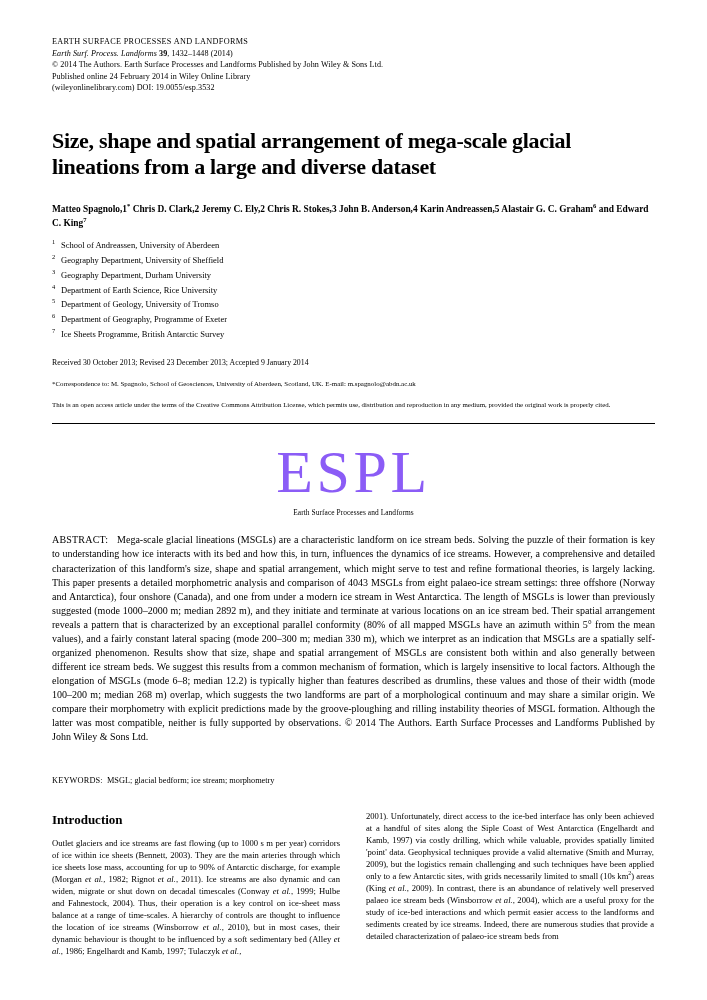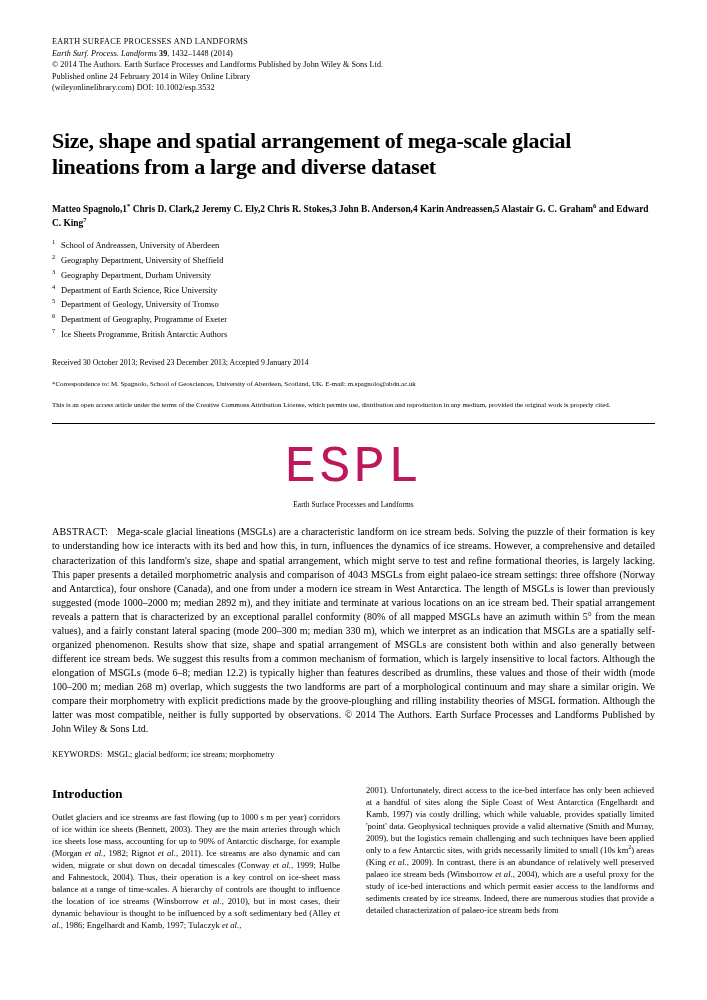--- a/index.html
+++ b/index.html
@@ -89,46 +89,46 @@
     height: 0;
   }
 
   
   .logo-wrap {
     margin-top: 18px;
     text-align: center;
   }
   .logo-espl {
     display: inline-block;
-    font-family: Liberation Mono, monospace;
-    font-size: 52px;
+    font-family: Liberation Serif, serif;
+    font-size: 60px;
     letter-spacing: 0.06em;
     line-height: 1;
-    color: #be185d;
+    color: #8b5cf6;
   }
   .logo-sub {
     margin-top: 6px;
     font-size: 7.4px;
     letter-spacing: 0.01em;
   }
 
   
   .abstract {
     margin-top: 16px;
     font-size: 10px;
     line-height: 1.405;
     text-align: justify;
     hyphens: auto;
   }
   .abstract .abs-label {
     font-weight: normal;
     letter-spacing: 0.02em;
   }
   .keywords {
-    margin-top: 14px;
+    margin-top: 32px;
     font-size: 8.3px;
   }
   .keywords .kw-label { letter-spacing: 0.02em; }
 
   
   .body-cols {
     margin-top: 26px;
     display: flex;
     gap: 26px;
   }
@@ -151,38 +151,38 @@
 </head>
 <body>
 
 <div class="page">
 
   <div class="journal-head">
     <span class="jh-line jh-title">EARTH SURFACE PROCESSES AND LANDFORMS</span>
     <span class="jh-line"><span class="jh-italic">Earth Surf. Process. Landforms</span> <span class="jh-bold">39</span><span>, 1432–1448 (2014)</span></span>
     <span class="jh-line">© 2014 The Authors. Earth Surface Processes and Landforms Published by John Wiley &amp; Sons Ltd.</span>
     <span class="jh-line">Published online 24 February 2014 in Wiley Online Library</span>
-    <span class="jh-line">(wileyonlinelibrary.com) DOI: 10.1002/esp.3532</span>
+    <span class="jh-line">(wileyonlinelibrary.com) DOI: 19.0055/esp.3532</span>
   </div>
 
   <h1 class="article-title">Size, shape and spatial arrangement of mega-scale glacial lineations from a large and diverse dataset</h1>
 
   <div class="authors">
     <span class="jh-line">Matteo Spagnolo,1<sup>*</sup> Chris D. Clark,2 Jeremy C. Ely,2 Chris R. Stokes,3 John B. Anderson,4 Karin Andreassen,5</span>
     <span class="jh-line">Alastair G. C. Graham<sup>6</sup> and Edward C. King<sup>7</sup></span>
   </div>
 
   <div class="affiliations">
     <span class="aff-row"><span class="aff-num" style="vertical-align: super;">1</span><span>School of Andreassen, University of Aberdeen</span></span>
     <span class="aff-row"><span class="aff-num" style="vertical-align: super;">2</span><span>Geography Department, University of Sheffield</span></span>
     <span class="aff-row"><span class="aff-num" style="vertical-align: super;">3</span><span>Geography Department, Durham University</span></span>
     <span class="aff-row"><span class="aff-num" style="vertical-align: super;">4</span><span>Department of Earth Science, Rice University</span></span>
     <span class="aff-row"><span class="aff-num" style="vertical-align: super;">5</span><span>Department of Geology, University of Tromso</span></span>
     <span class="aff-row"><span class="aff-num" style="vertical-align: super;">6</span><span>Department of Geography, Programme of Exeter</span></span>
-    <span class="aff-row"><span class="aff-num" style="vertical-align: super;">7</span><span>Ice Sheets Programme, British Antarctic Authors</span></span>
+    <span class="aff-row"><span class="aff-num" style="vertical-align: super;">7</span><span>Ice Sheets Programme, British Antarctic Survey</span></span>
   </div>
 
   <div class="dates">Received 30 October 2013; Revised 23 December 2013; Accepted 9 January 2014</div>
 
   <div class="correspondence">*Correspondence to: M. Spagnolo, School of Geosciences, University of Aberdeen, Scotland, UK. E-mail: m.spagnolo@abdn.ac.uk</div>
 
   <div class="license">This is an open access article under the terms of the Creative Commons Attribution License, which permits use, distribution and reproduction in any medium, provided the original work is properly cited.</div>
 
   <hr class="rule">
 

